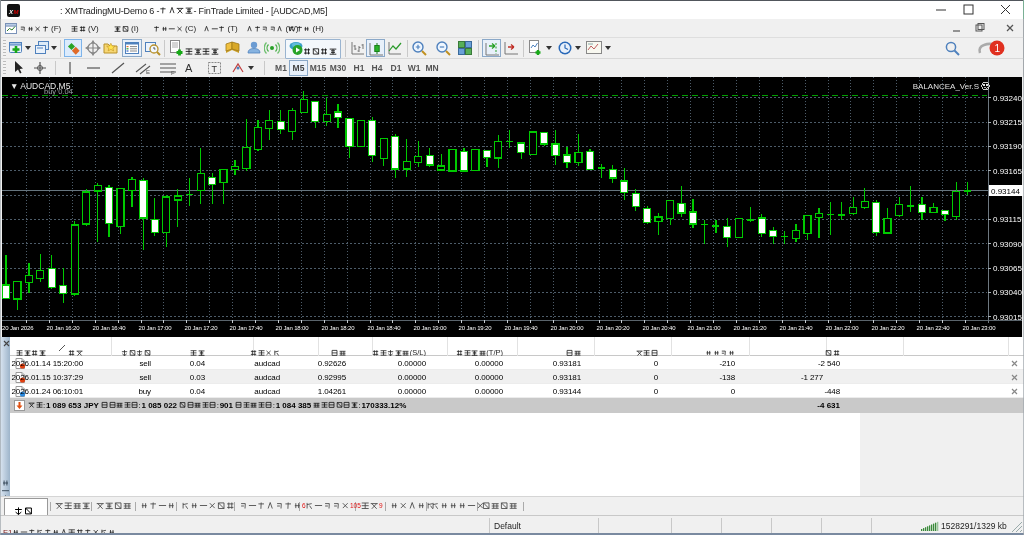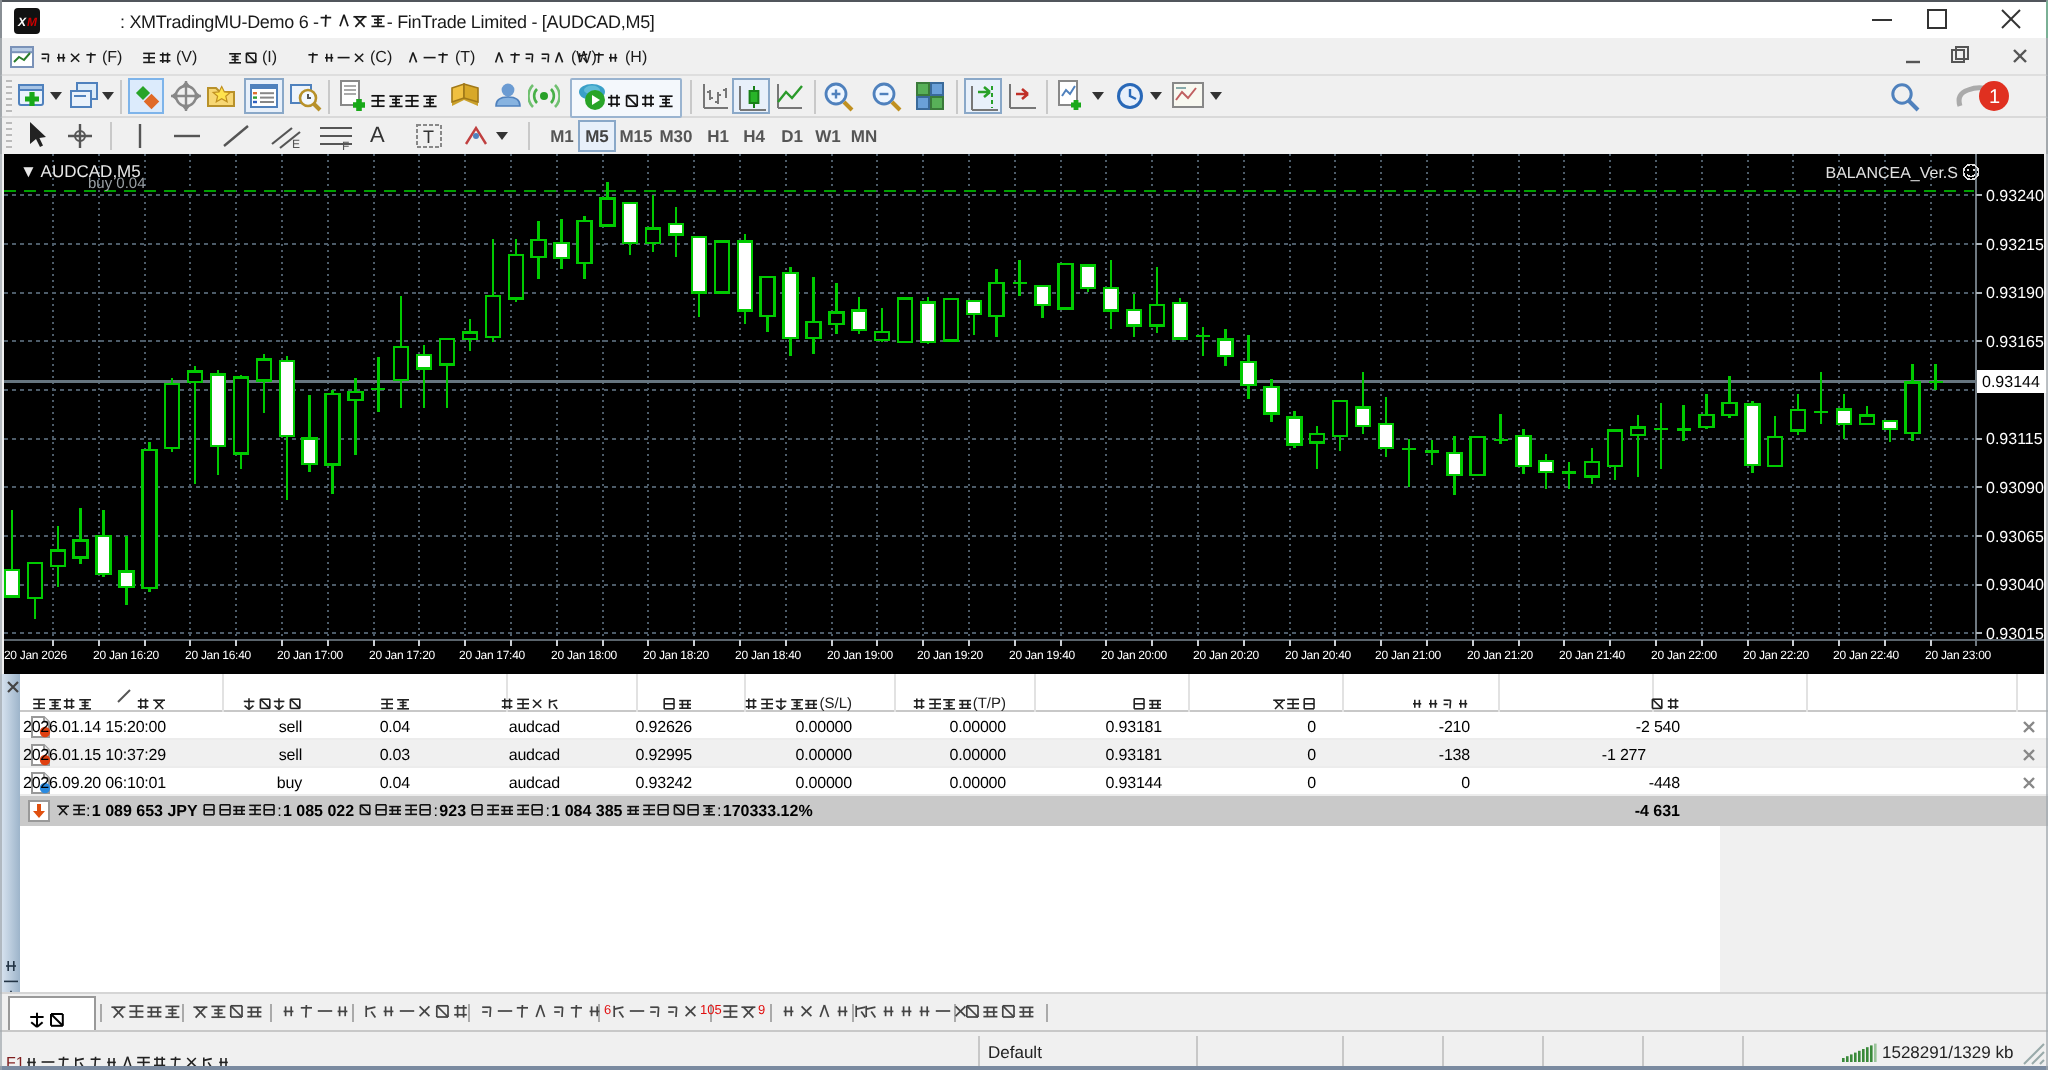--- a/index.html
+++ b/index.html
@@ -1009,25 +1009,25 @@
     <div class="ab" style="right:37px;top:35.7px;font-size:8px;color:#000;letter-spacing:-0.1px">-1 277</div>
     <svg class="ab" style="left:1011px;top:36.7px" width="8" height="8">
       <path d="M1 1 L6 6 M6 1 L1 6" stroke="#888" stroke-width="1.2"></path>
     </svg>
     <div class="ab" style="left:10px;top:46.900000000000006px;width:1014px;height:14.2px;background:#fff;border-bottom:1px solid #ececec"></div>
     <svg class="ab" style="left:15px;top:48.900000000000006px" width="11" height="11">
       <path d="M1 0.5 h6 l2.5 2.5 v7.5 h-8.5 Z" fill="#fff" stroke="#999"></path>
       <path d="M7 0.5 v2.5 h2.5" fill="#eee" stroke="#999"></path>
       <circle cx="7.5" cy="8" r="2.6" fill="#2a8ae0"></circle>
     </svg>
-    <div class="ab" style="right:777px;top:49.900000000000006px;font-size:8px;color:#000;letter-spacing:-0.1px">2026.09.20 06:10:01</div>
+    <div class="ab" style="right:777px;top:49.900000000000006px;font-size:8px;color:#000;letter-spacing:-0.1px">2026.01.24 06:10:01</div>
     <div class="ab" style="right:709px;top:49.900000000000006px;font-size:8px;color:#000;letter-spacing:-0.1px">buy</div>
     <div class="ab" style="right:655px;top:49.900000000000006px;font-size:8px;color:#000;letter-spacing:-0.1px">0.04</div>
     <div class="ab" style="right:580px;top:49.900000000000006px;font-size:8px;color:#000;letter-spacing:-0.1px">audcad</div>
-    <div class="ab" style="right:514px;top:49.900000000000006px;font-size:8px;color:#000;letter-spacing:-0.1px">0.93242</div>
+    <div class="ab" style="right:514px;top:49.900000000000006px;font-size:8px;color:#000;letter-spacing:-0.1px">1.04261</div>
     <div class="ab" style="right:434px;top:49.900000000000006px;font-size:8px;color:#000;letter-spacing:-0.1px">0.00000</div>
     <div class="ab" style="right:357px;top:49.900000000000006px;font-size:8px;color:#000;letter-spacing:-0.1px">0.00000</div>
     <div class="ab" style="right:279px;top:49.900000000000006px;font-size:8px;color:#000;letter-spacing:-0.1px">0.93144</div>
     <div class="ab" style="right:202px;top:49.900000000000006px;font-size:8px;color:#000;letter-spacing:-0.1px">0</div>
     <div class="ab" style="right:125px;top:49.900000000000006px;font-size:8px;color:#000;letter-spacing:-0.1px">0</div>
     <div class="ab" style="right:20px;top:49.900000000000006px;font-size:8px;color:#000;letter-spacing:-0.1px">-448</div>
     <svg class="ab" style="left:1011px;top:50.900000000000006px" width="8" height="8">
       <path d="M1 1 L6 6 M6 1 L1 6" stroke="#888" stroke-width="1.2"></path>
     </svg>
     <div class="ab" style="left:10px;top:61.10000000000001px;width:1014px;height:14.5px;background:#c9c9c9"></div>
@@ -1101,21 +1101,21 @@
           <line x1="0.6" y1="3.9" x2="6.5" y2="3.9" stroke="#111" stroke-width="0.8"></line>
           <line x1="0.6" y1="6.2" x2="6.5" y2="6.2" stroke="#111" stroke-width="0.8"></line>
           <line x1="3.5" y1="1.7" x2="3.5" y2="6.2" stroke="#111" stroke-width="0.8"></line>
         </svg><svg width="7.5" height="7.5" viewBox="0 0 7.5 7.5" style="vertical-align:-1.3px">
           <line x1="1.1" y1="1.4" x2="6.0" y2="1.4" stroke="#111" stroke-width="0.8"></line>
           <line x1="1.1" y1="1.4" x2="1.1" y2="6.4" stroke="#111" stroke-width="0.8"></line>
           <line x1="6.0" y1="1.4" x2="6.0" y2="6.4" stroke="#111" stroke-width="0.8"></line>
           <line x1="1.1" y1="6.4" x2="6.0" y2="6.4" stroke="#111" stroke-width="0.8"></line>
           <line x1="1.1" y1="3.9" x2="6.0" y2="3.9" stroke="#111" stroke-width="0.8"></line>
         </svg></span>
-      <span style="font-size:8px">: <b>923</b>&nbsp; </span>
+      <span style="font-size:8px">: <b>901</b>&nbsp; </span>
       <span style="display:inline-flex;align-items:center;color:#111;white-space:pre"><svg width="7.5" height="7.5" viewBox="0 0 7.5 7.5" style="vertical-align:-1.3px">
           <line x1="1.1" y1="1.4" x2="6.0" y2="1.4" stroke="#111" stroke-width="0.8"></line>
           <line x1="1.1" y1="1.4" x2="1.1" y2="6.4" stroke="#111" stroke-width="0.8"></line>
           <line x1="6.0" y1="1.4" x2="6.0" y2="6.4" stroke="#111" stroke-width="0.8"></line>
           <line x1="1.1" y1="6.4" x2="6.0" y2="6.4" stroke="#111" stroke-width="0.8"></line>
           <line x1="1.1" y1="3.9" x2="6.0" y2="3.9" stroke="#111" stroke-width="0.8"></line>
         </svg><svg width="7.5" height="7.5" viewBox="0 0 7.5 7.5" style="vertical-align:-1.3px">
           <line x1="0.6" y1="1.7" x2="6.5" y2="1.7" stroke="#111" stroke-width="0.8"></line>
           <line x1="0.6" y1="3.9" x2="6.5" y2="3.9" stroke="#111" stroke-width="0.8"></line>
           <line x1="0.6" y1="6.2" x2="6.5" y2="6.2" stroke="#111" stroke-width="0.8"></line>

